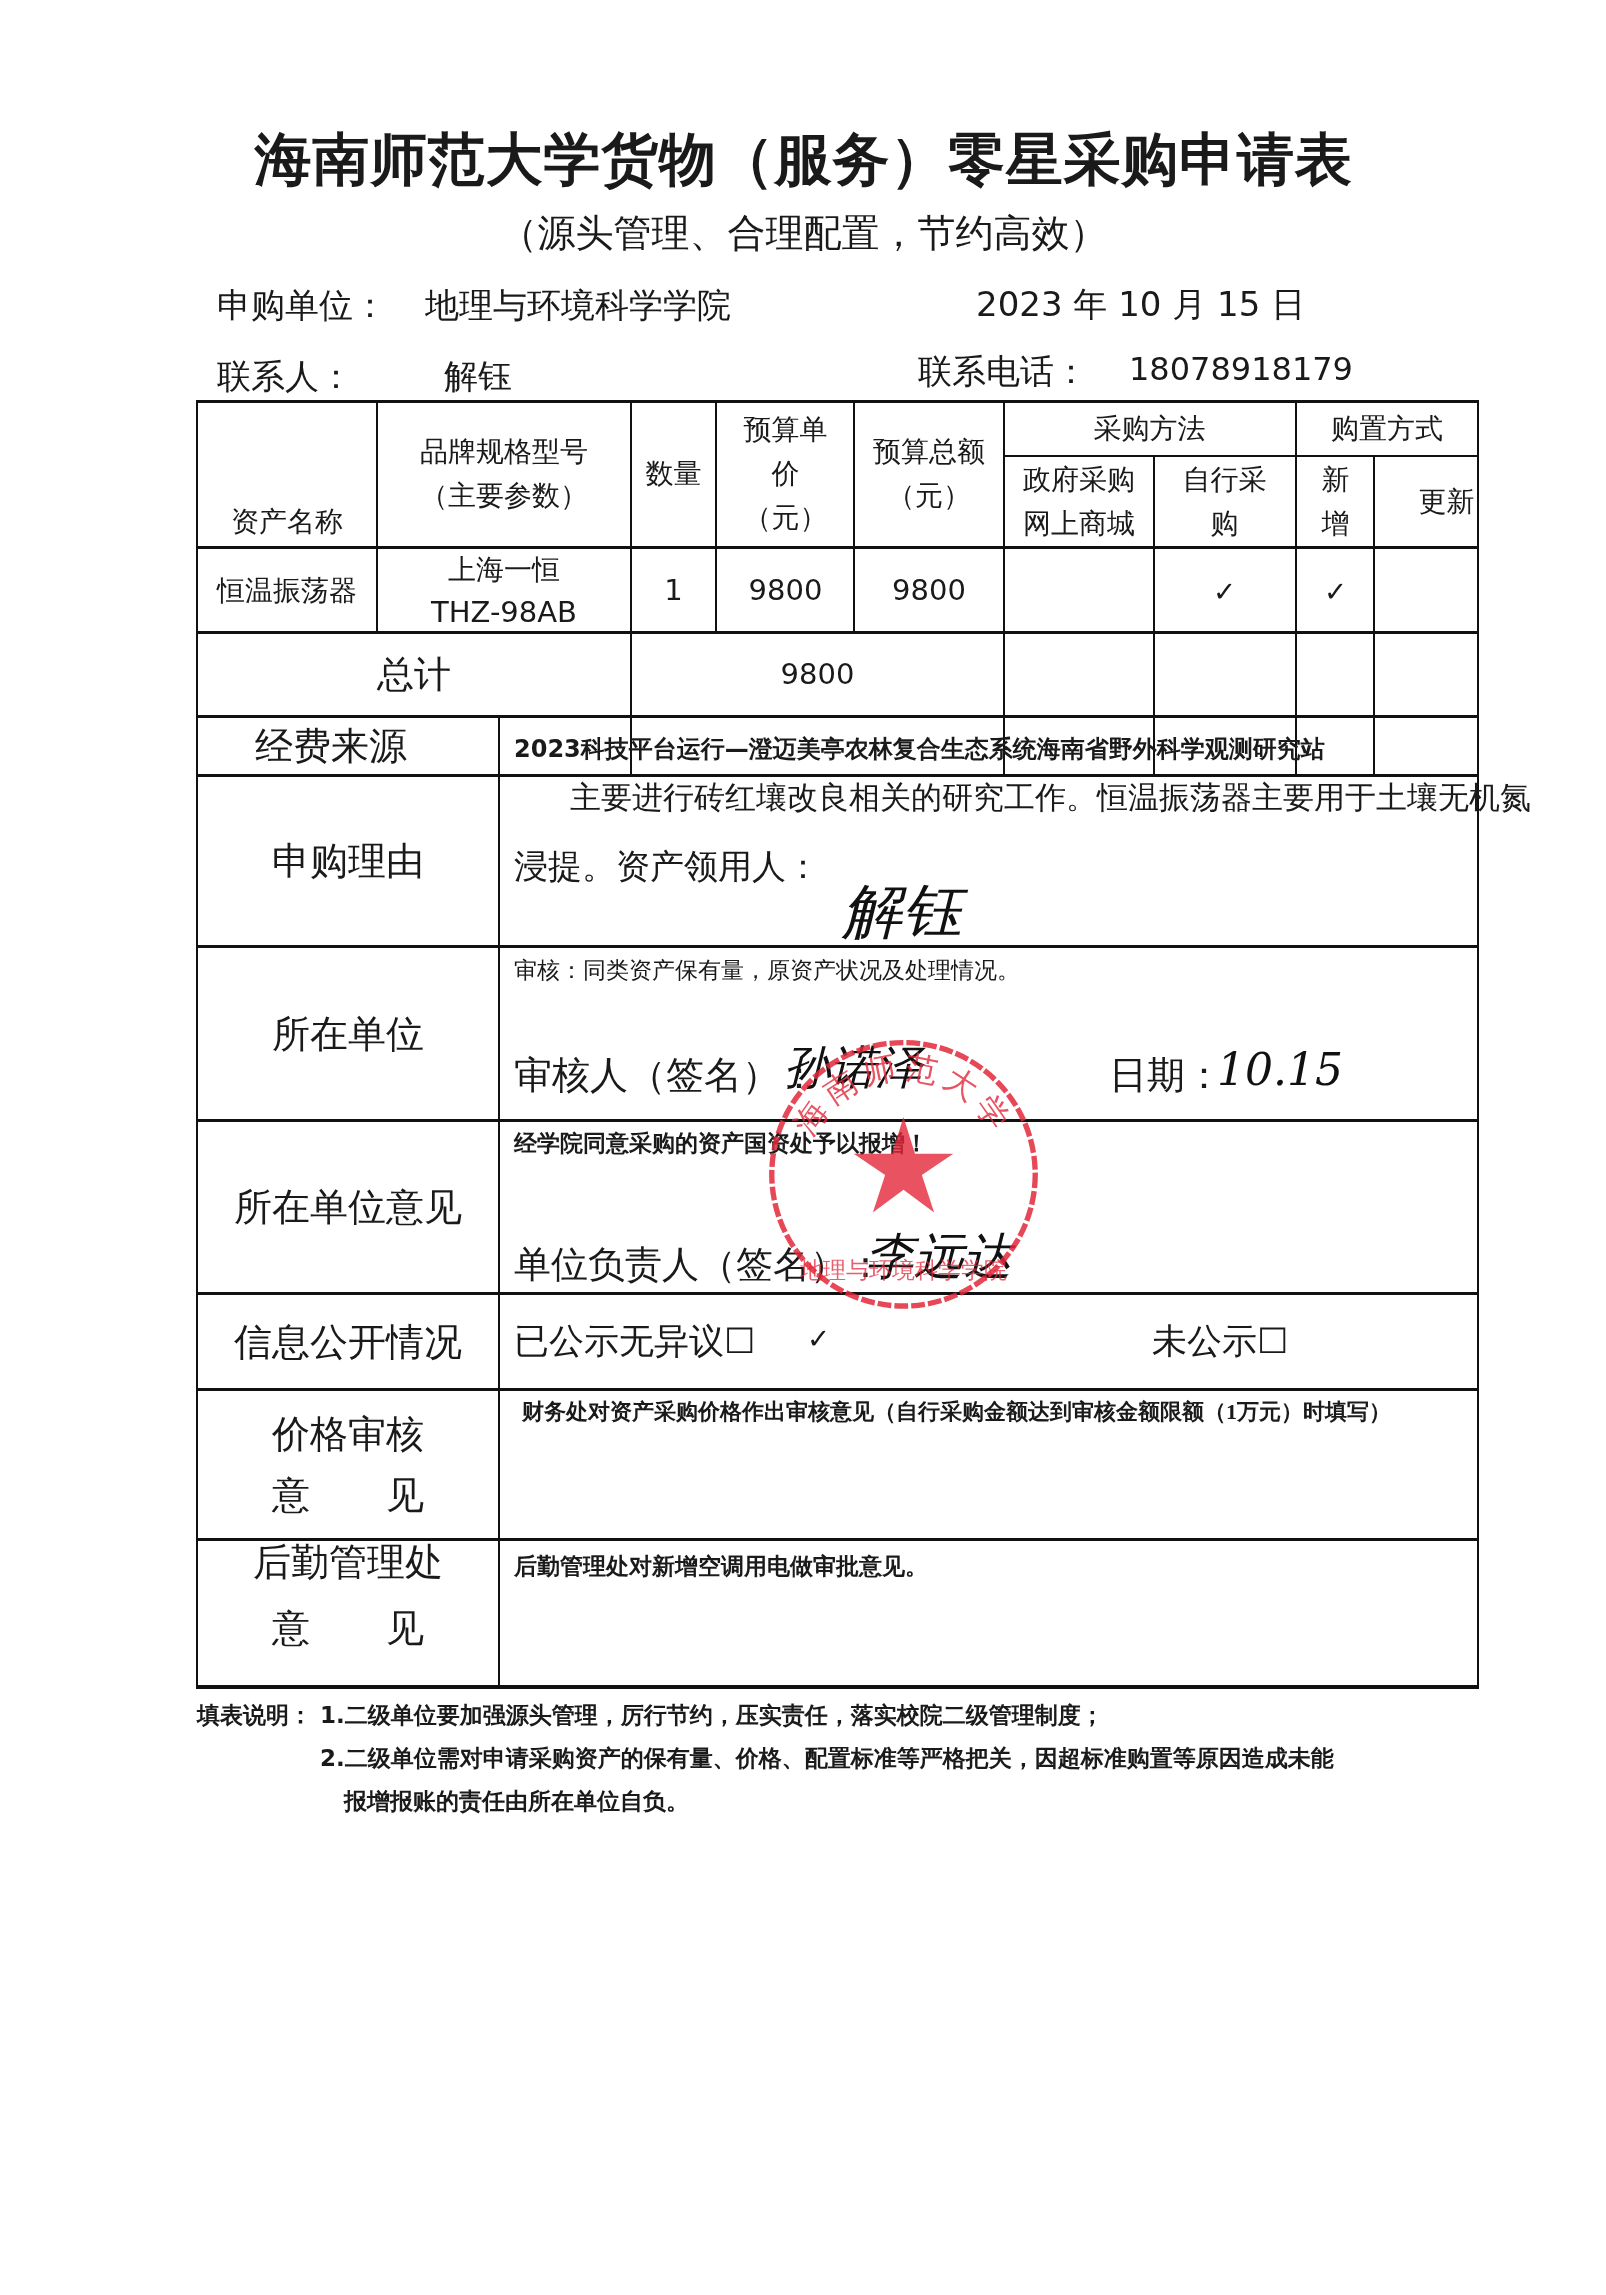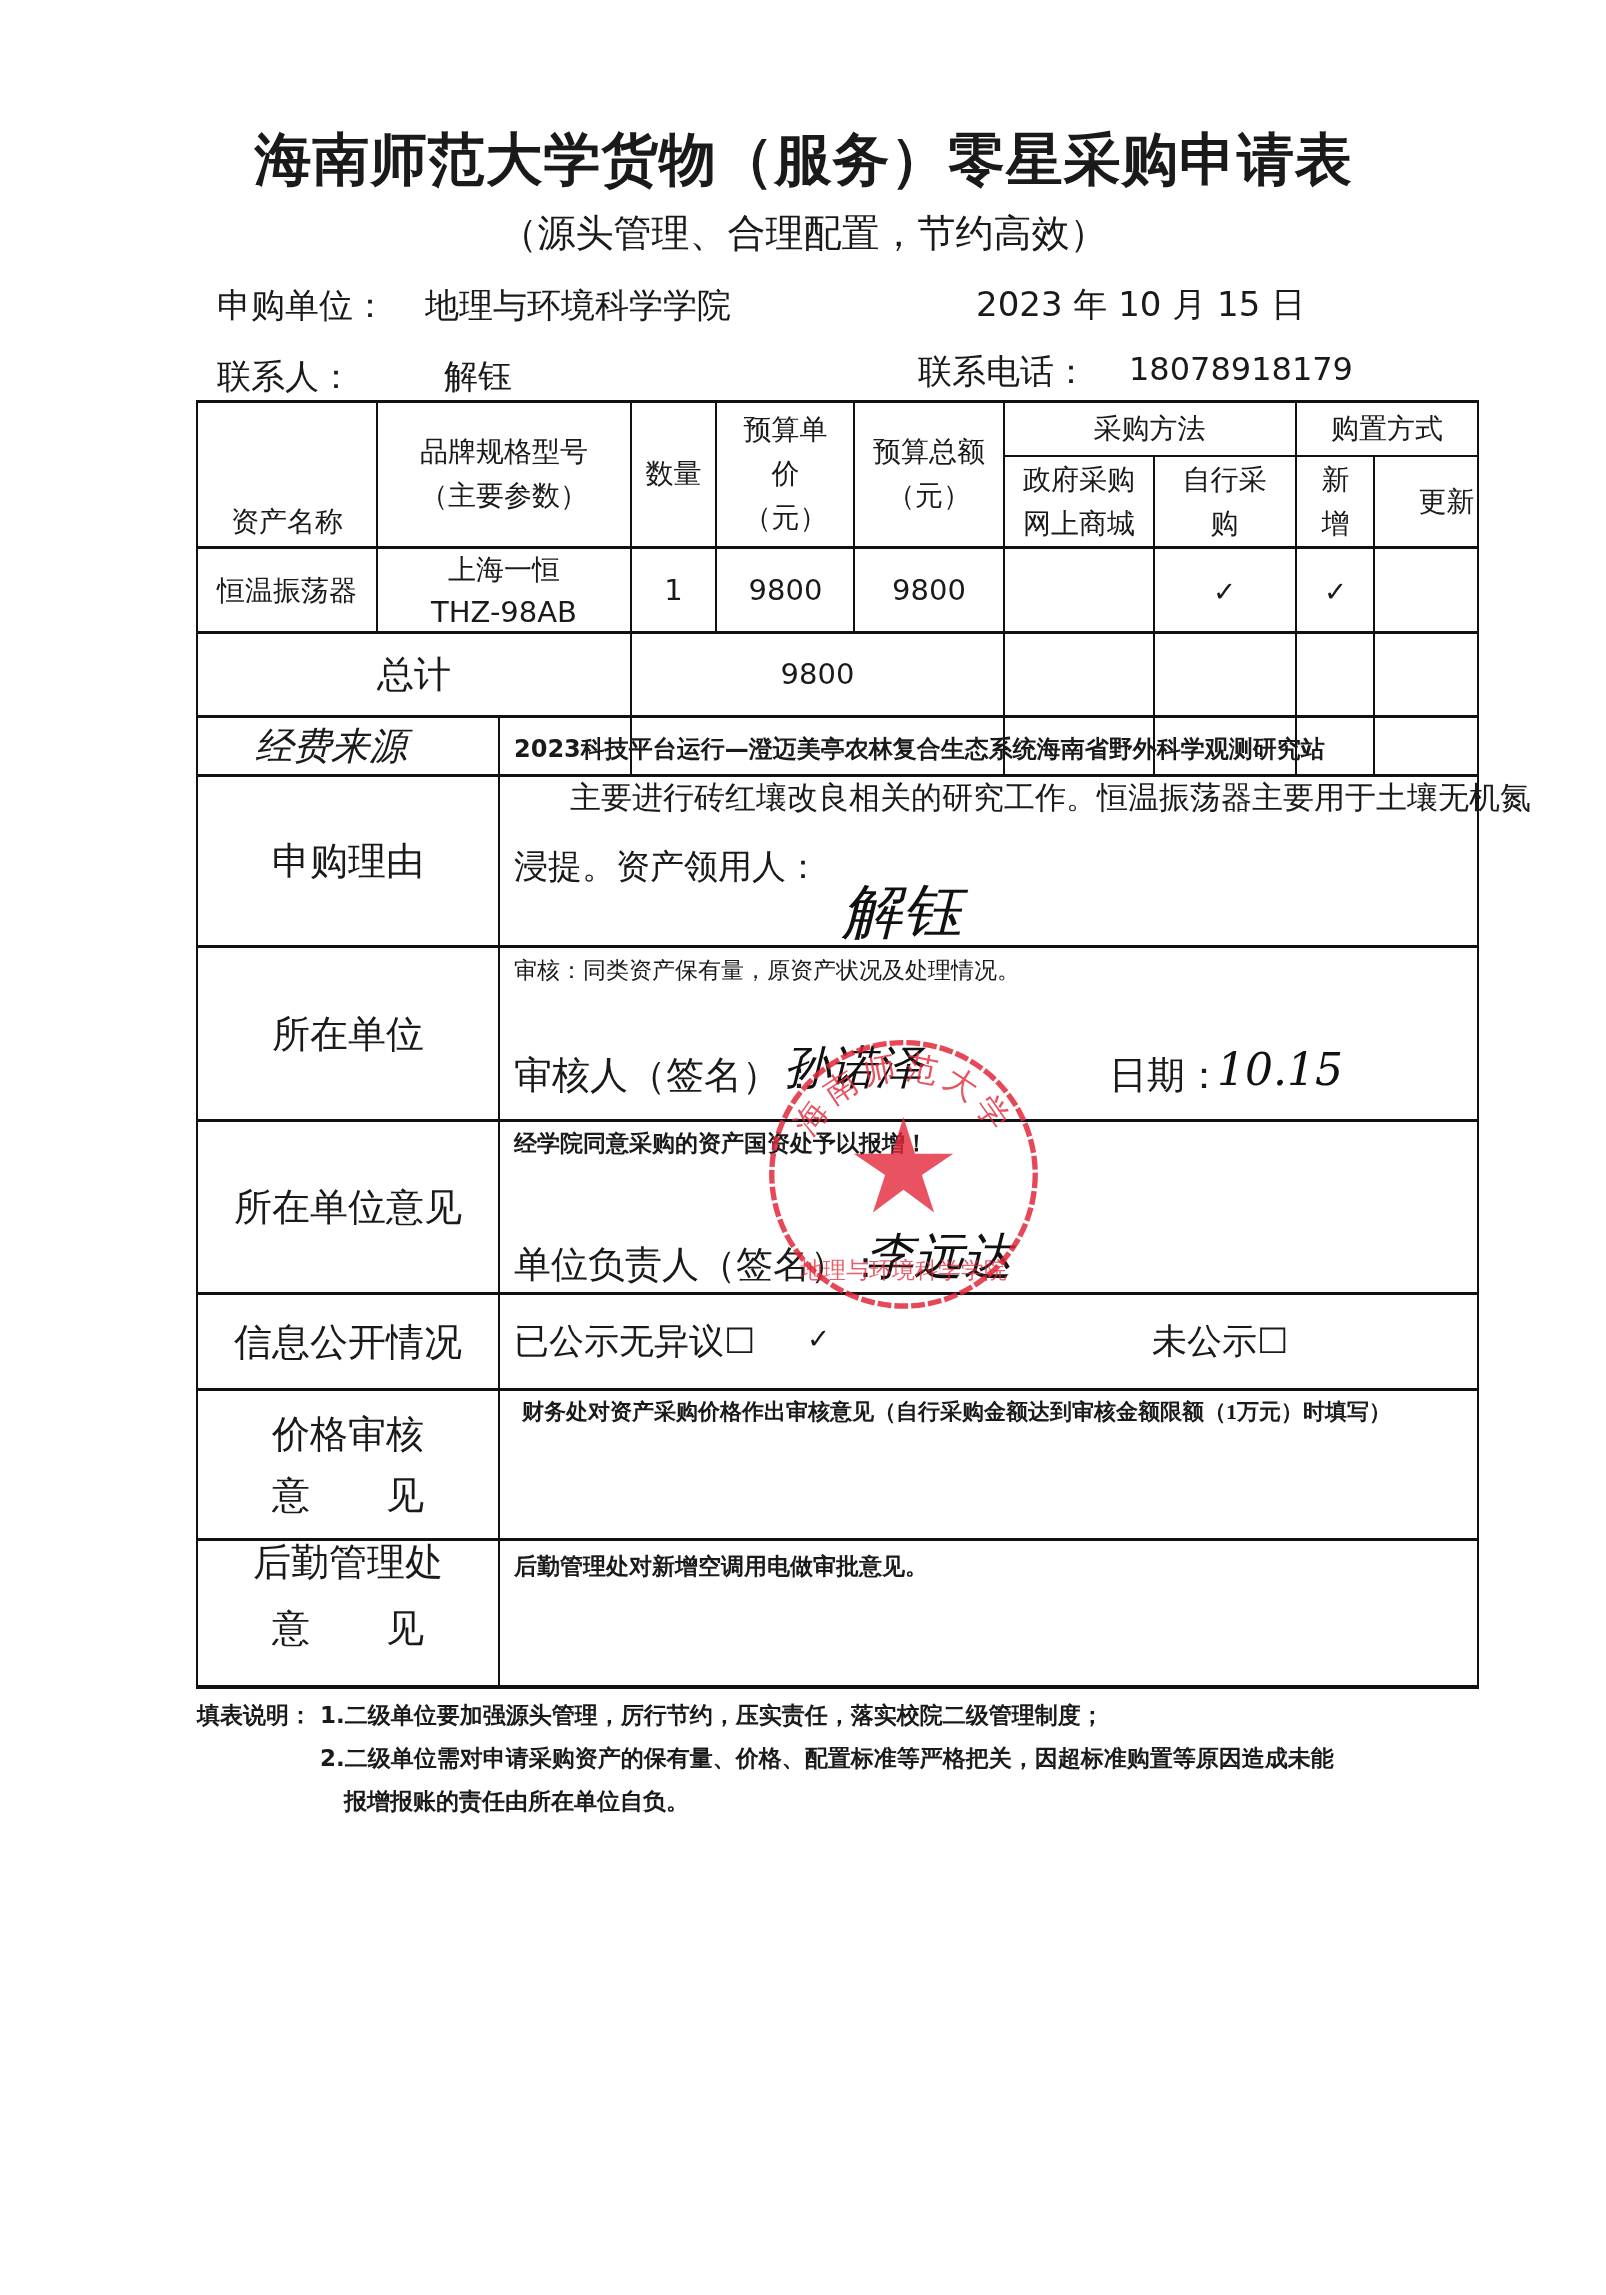--- a/index.html
+++ b/index.html
@@ -118,21 +118,21 @@
   <div class="cell td" style="left:855px;top:549px;width:148px;height:83px;">9800</div>
   <div class="cell check" style="left:1005px;top:549px;width:148px;height:83px;"></div>
   <div class="cell check" style="left:1155px;top:549px;width:139px;height:83px;">✓</div>
   <div class="cell check" style="left:1297px;top:549px;width:77px;height:83px;">✓</div>
   <div class="cell check" style="left:1376px;top:549px;width:101px;height:83px;"></div>
 </div>
 
 <div class="cell" style="left:198px;top:634px;width:432px;height:81px;font-size:37px;">总计</div>
 <div class="cell td" style="left:632px;top:634px;width:371px;height:81px;">9800</div>
 
-<div class="cell label" style="left:198px;top:718px;width:266px;height:56px;font-style:italic;">经费来源</div>
+<div class="cell label" style="left:198px;top:718px;width:266px;height:56px;">经费来源</div>
 <div class="abs small" style="left:514px;top:733px;font-size:24px;">2023科技平台运行—澄迈美亭农林复合生态系统海南省野外科学观测研究站</div>
 
 <div class="cell label" style="left:198px;top:777px;width:300px;height:168px;">申购理由</div>
 <div class="abs body-text" style="left:570px;top:777px;font-size:31px;">主要进行砖红壤改良相关的研究工作。恒温振荡器主要用于土壤无机氮</div>
 <div class="abs body-text" style="left:514px;top:844px;font-size:34px;">浸提。资产领用人：</div>
 <div class="abs handwriting" style="left:842px;top:872px;font-size:60px;">解钰</div>
 
 <div class="cell label" style="left:198px;top:948px;width:300px;height:171px;flex-direction:column;">
   <span>所在单位</span>
 </div>

